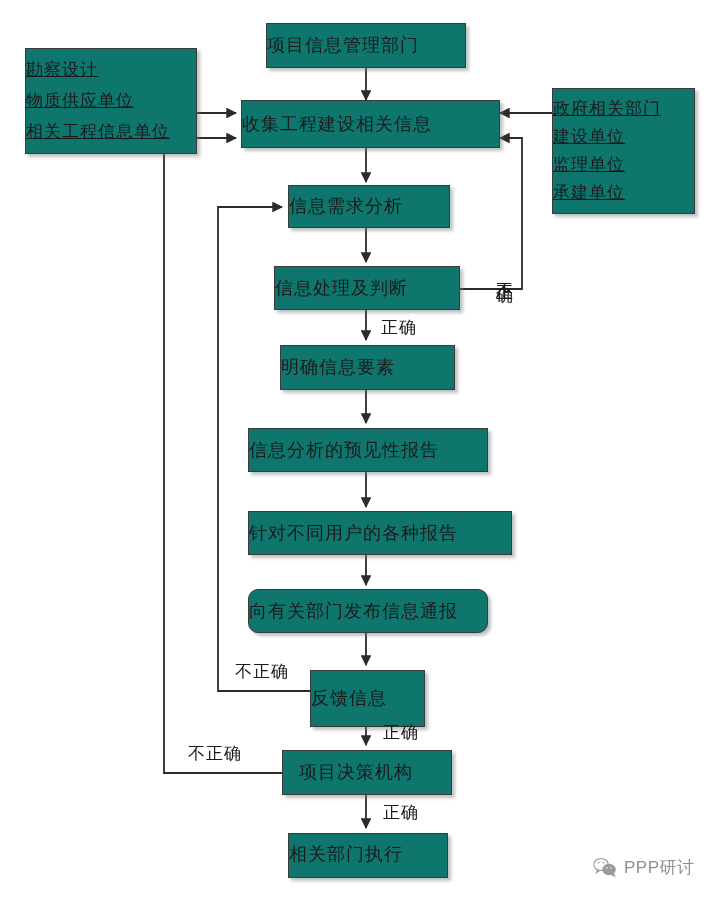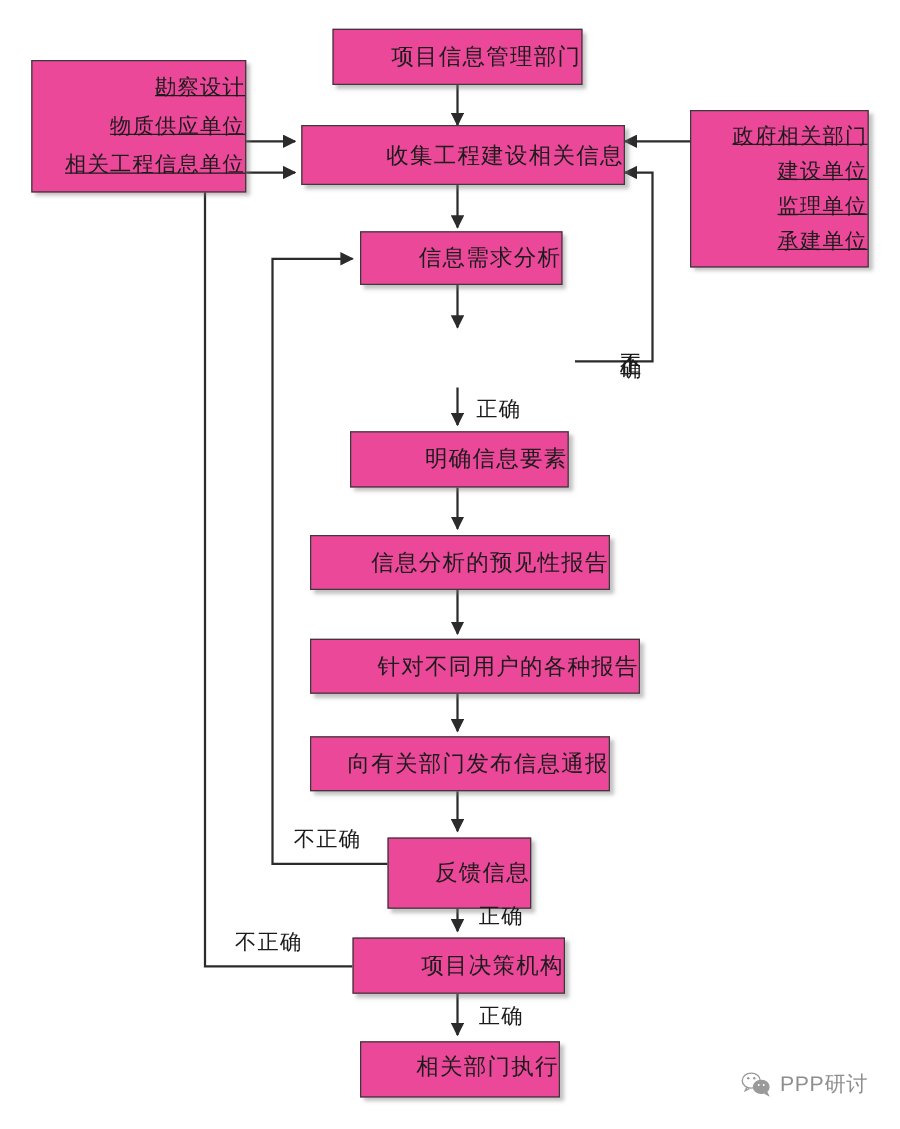--- a/index.html
+++ b/index.html
@@ -22,26 +22,26 @@
     position: absolute;
     left: 0;
     top: 0;
     width: 720px;
     height: 903px;
     pointer-events: none;
   }
   .node {
     position: absolute;
     box-sizing: border-box;
-    background: #ec4899;
+    background: #0f766e;
     border: 1.3px solid #3a3a3a;
     box-shadow: 3px 3px 3px rgba(120,120,120,0.45);
     display: flex;
     flex-direction: column;
-    align-items: flex-end;
+    align-items: flex-start;
     justify-content: center;
     color: #1b1b1b;
     letter-spacing: 1px;
     z-index: 2;
   }
   .node .line {
     white-space: nowrap;
     line-height: 1.05;
   }
   .node.multi {
@@ -144,34 +144,37 @@
   </div>
 
   <div class="node" style="left:241px; top:100px; width:259px; height:48px; font-size:18px;">
     <span class="line">收集工程建设相关信息</span>
   </div>
 
   <div class="node" style="left:288px; top:185px; width:162px; height:43px; font-size:18px;">
     <span class="line">信息需求分析</span>
   </div>
 
+  <div class="node" style="left:274px; top:266px; width:186px; height:44px; font-size:18px;">
+    <span class="line">信息处理及判断</span>
+  </div>
 
   <div class="node" style="left:280px; top:345px; width:175px; height:45px; font-size:18px;">
     <span class="line">明确信息要素</span>
   </div>
 
   <div class="node" style="left:248px; top:428px; width:240px; height:44px; font-size:18px;">
     <span class="line">信息分析的预见性报告</span>
   </div>
 
   <div class="node" style="left:248px; top:511px; width:264px; height:44px; font-size:18px;">
     <span class="line">针对不同用户的各种报告</span>
   </div>
 
-  <div class="node" style="left:248px; top:589px; width:240px; height:44px; font-size:18px;">
+  <div class="node" style="left:248px; top:589px; width:240px; height:44px; font-size:18px;border-radius:10px;">
     <span class="line">向有关部门发布信息通报</span>
   </div>
 
   <div class="node" style="left:310px; top:670px; width:115px; height:57px; font-size:18px;">
     <span class="line">反馈信息</span>
   </div>
 
   <div class="node" style="left:282px; top:750px; width:170px; height:45px; font-size:18px;padding-left:16px;">
     <span class="line">项目决策机构</span>
   </div>

